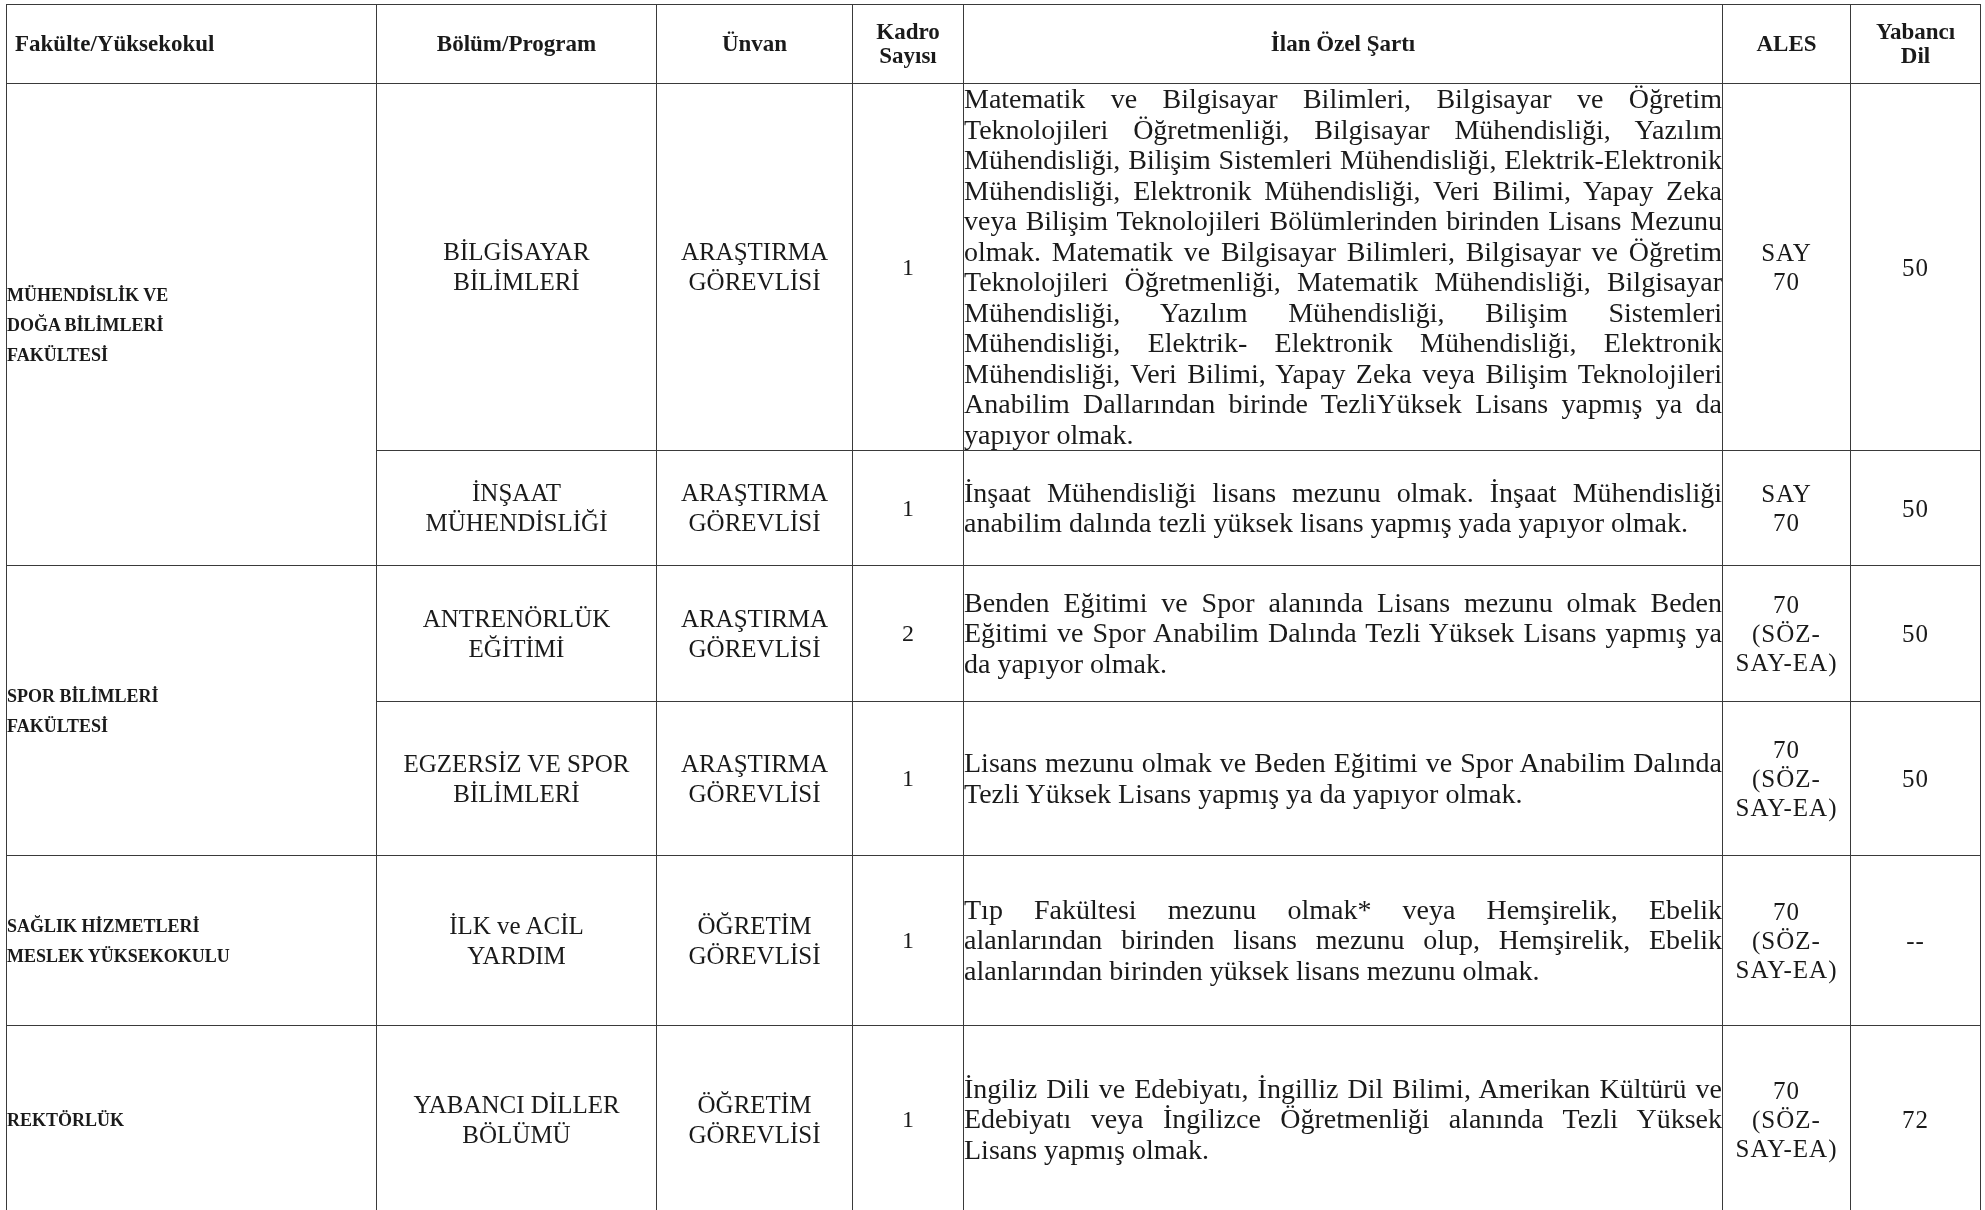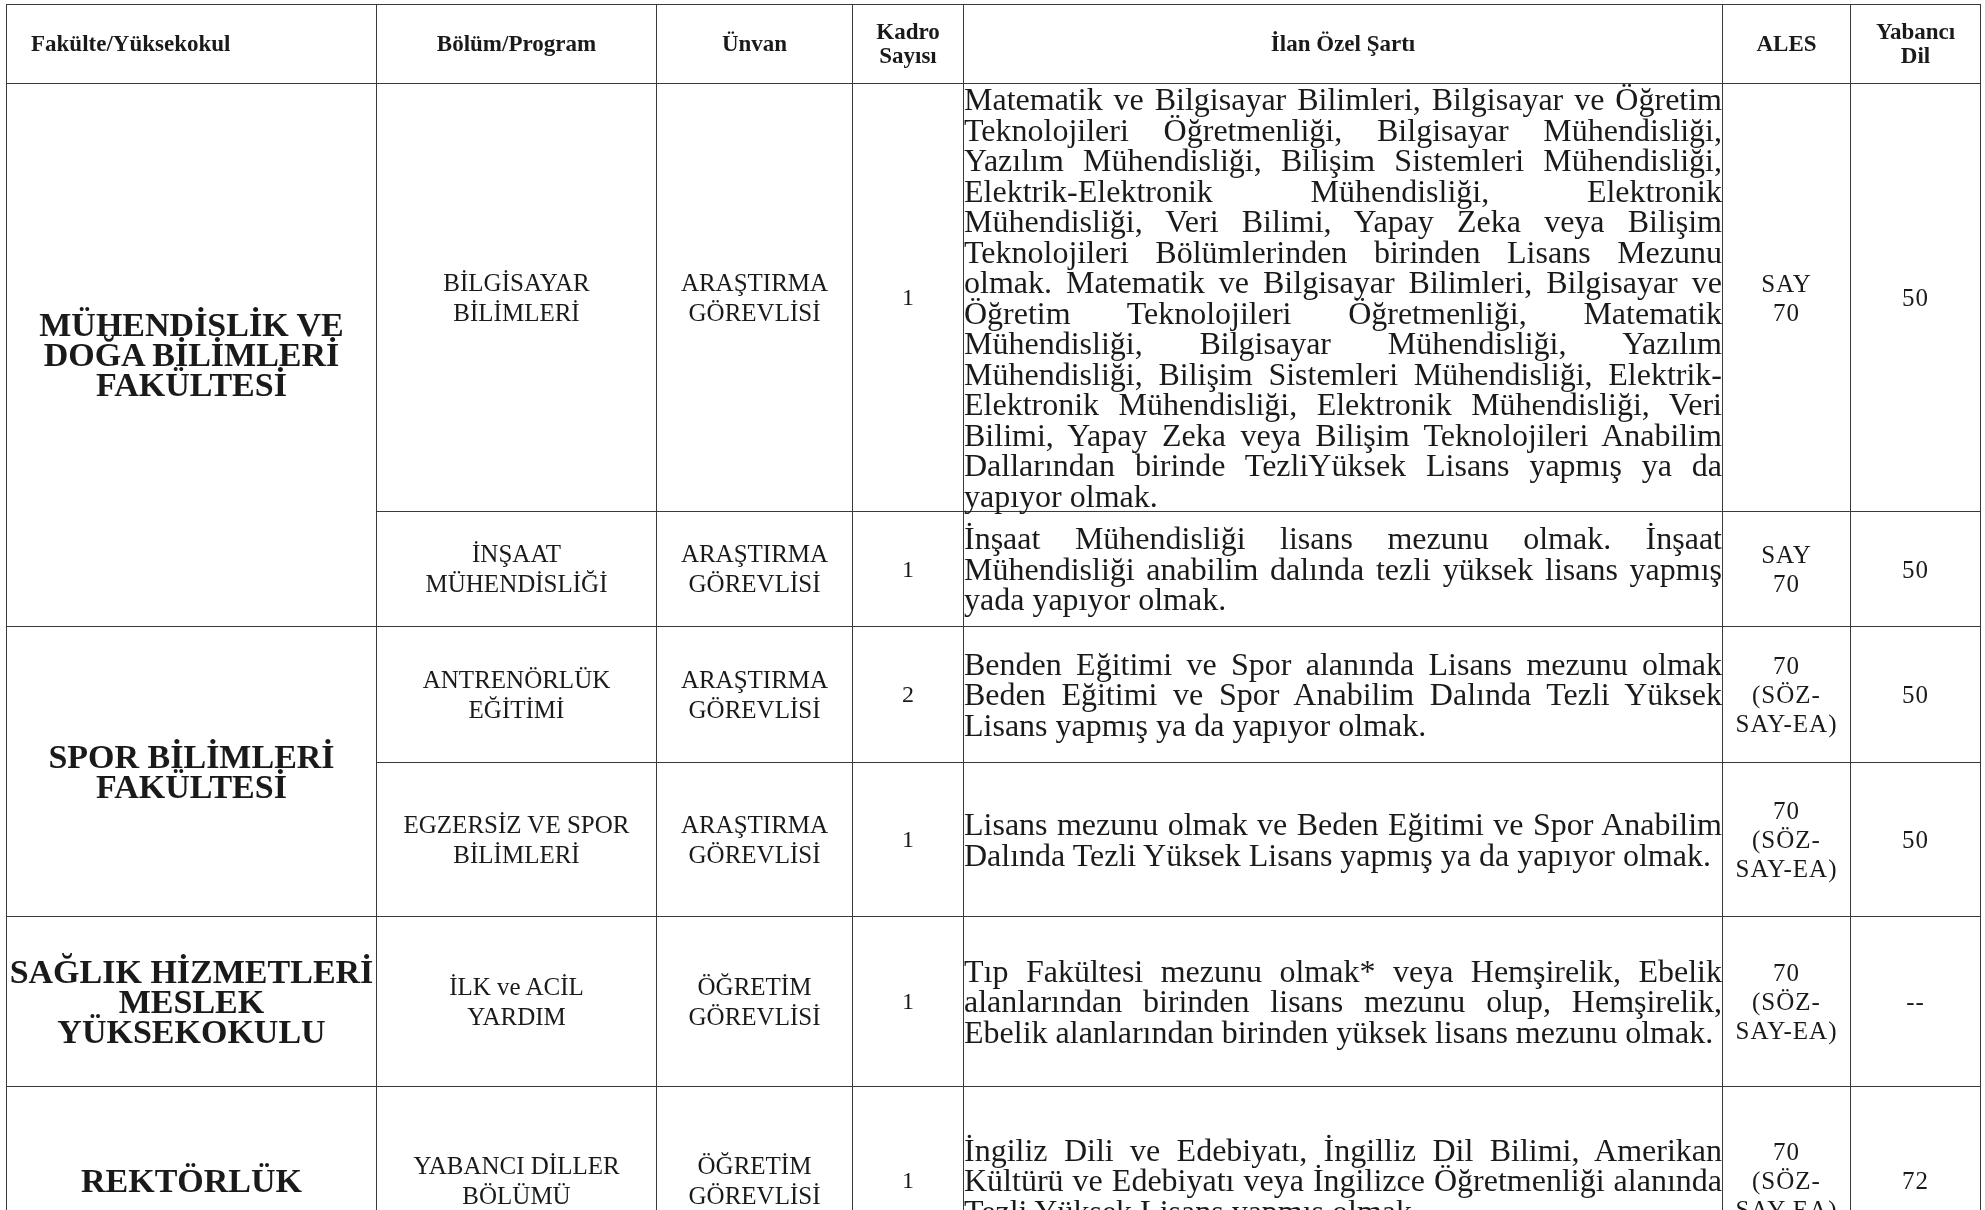--- a/index.html
+++ b/index.html
@@ -38,48 +38,48 @@
 
   tr.head { height: 79px; }
   tr.head th {
     font-weight: bold;
     font-size: 23px;
     line-height: 24px;
     text-align: center;
   }
   tr.head th.fak-h {
     text-align: left;
-    padding-left: 24px;
+    padding-left: 8px;
   }
   tr.r1 { height: 365px; }
   tr.r2 { height: 115px; }
   tr.r3 { height: 136px; }
   tr.r4 { height: 154px; }
   tr.r5 { height: 170px; }
   tr.r6 { height: 188px; }
 
   td.fak {
     font-weight: bold;
-    font-size: 34px;
+    font-size: 18px;
     line-height: 30px;
     padding-left: 9px;
-    text-align: center;
+    text-align: left;
   }
   td.bol, td.unv {
     font-size: 25px;
     line-height: 30px;
     padding-left: 10px;
     text-align: center;
   }
   td.kad {
     font-size: 24px;
     text-align: center;
   }
   td.sart {
-    font-size: 32px;
+    font-size: 28px;
     line-height: 30.5px;
     text-align: justify;
     padding: 0 10px 0 10px;
   }
   td.ales, td.dil {
     font-size: 25px;
     line-height: 29px;
     text-align: center;
     letter-spacing: 1px;
   }

